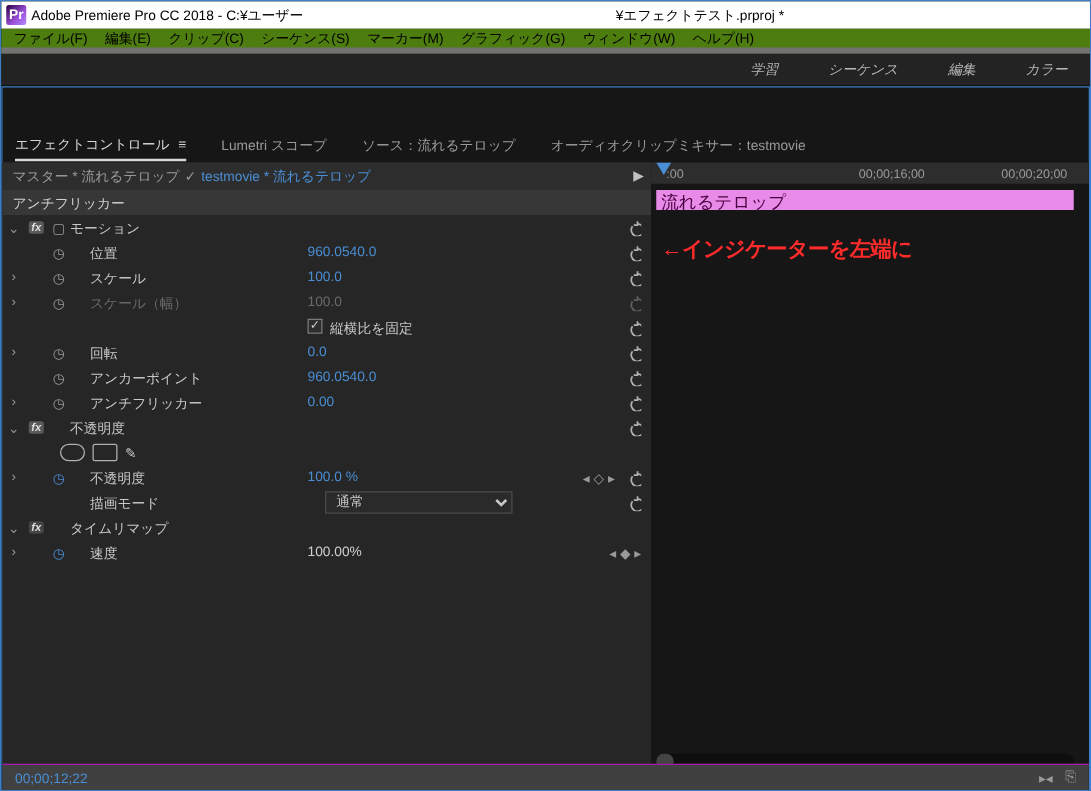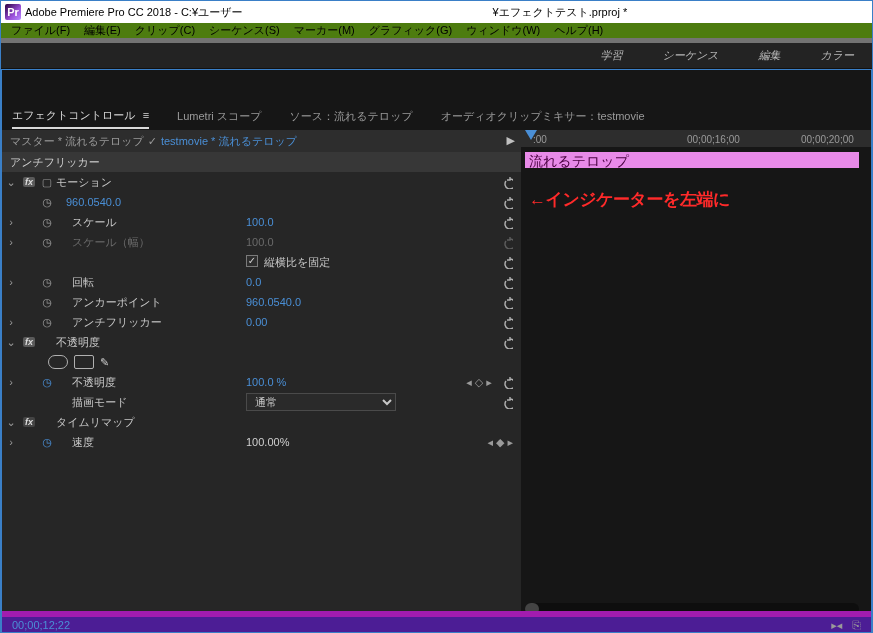--- a/index.html
+++ b/index.html
@@ -56,33 +56,33 @@
 .fx-badge.on { background:#5a5a5a; }
 
 .chk { width:12px; height:12px; background:#2d2d2d; border:1px solid #7a7a7a; display:inline-flex; align-items:center; justify-content:center; margin-right:6px; }
 .chk.checked::after { content:"✓"; font-size:10px; color:#d0d0d0; line-height:1; }
 
 .mask-row { display:flex; gap:6px; padding-left:46px; align-items:center; height:20px; }
 .mask-row .shape { width:20px; height:14px; border:1px solid #b0b0b0; border-radius:7px; }
 .mask-row .shape.sq { border-radius:2px; }
 .mask-row .pen { color:#c8c8c8; }
 
-select.blend { background:#2a2a2a; color:#c8c8c8; border:1px solid #4a4a4a; font-size:11px; height:18px; width:150px; padding:0 4px; }
+select.blend { background:#2a2a2a; color:#c8c8c8; border:1px solid #4a4a4a; font-size:11px; height:18px; width:150px; padding:0 4px;margin-left:14px; }
 
 
 .ruler { height:17px; background:#2d2d2d; position:relative; color:#9a9a9a; overflow:hidden; }
 .ruler .tick { position:absolute; top:4px; font-size:10px; }
 .playhead { position:absolute; left:4px; top:0; width:0; height:0; border-left:6px solid transparent; border-right:6px solid transparent; border-top:10px solid #4a8fd6; }
 .clip-bar { position:absolute; top:22px; left:4px; right:12px; height:16px; background:#e88ae8; color:#4a0040; font-size:14px; padding:1px 4px; overflow:hidden; }
 .annotation { position:absolute; top:58px; left:8px; color:#ff2a2a; font-size:17px; font-weight:bold; letter-spacing:-0.5px; }
 .hscroll { position:absolute; bottom:28px; left:4px; right:12px; height:12px; background:#0e0e0e; border-radius:6px; }
 .hscroll .thumb { position:absolute; left:0; width:14px; height:12px; border-radius:6px; background:#444; }
 
 
-.footer { position:absolute; bottom:0; left:0; right:0; height:22px; background:#4c1d95; border-top:6px solid #a21caf; display:flex; align-items:center; justify-content:space-between; padding:0 10px; color:#4a8fd6; }
+.footer { position:absolute; bottom:0; left:0; right:0; height:22px; background:#404040; border-top:1px solid #a21caf; display:flex; align-items:center; justify-content:space-between; padding:0 10px; color:#4a8fd6; }
 .footer .icons { color:#9a9a9a; display:flex; gap:10px; font-size:13px; }
 
 svg.ico { width:13px; height:13px; stroke:#b0b0b0; fill:none; stroke-width:1.4; }
 svg.ico.reset path { stroke:#b0b0b0; }
 </style>
 </head>
 <body>
 
 <div class="titlebar">
   <div class="app-icon">
@@ -147,20 +147,21 @@
               <svg class="ico reset">
                 <path d="M10 3a5 5 0 1 1-4 2M10 1v3h-3"></path>
               </svg>
             </span>
         </div>
 
         <div class="row sub">
           <span class="tw"></span>
             <span class="fxcol"></span>
           <span class="clk">◷</span>
+          <span class="name">位置</span>
           <span class="valarea">
               <span class="val">960.0</span>
               <span class="val">540.0</span>
             </span>
           <span class="kf">
               <svg class="ico reset">
                 <path d="M10 3a5 5 0 1 1-4 2M10 1v3h-3"></path>
               </svg>
             </span>
         </div>

